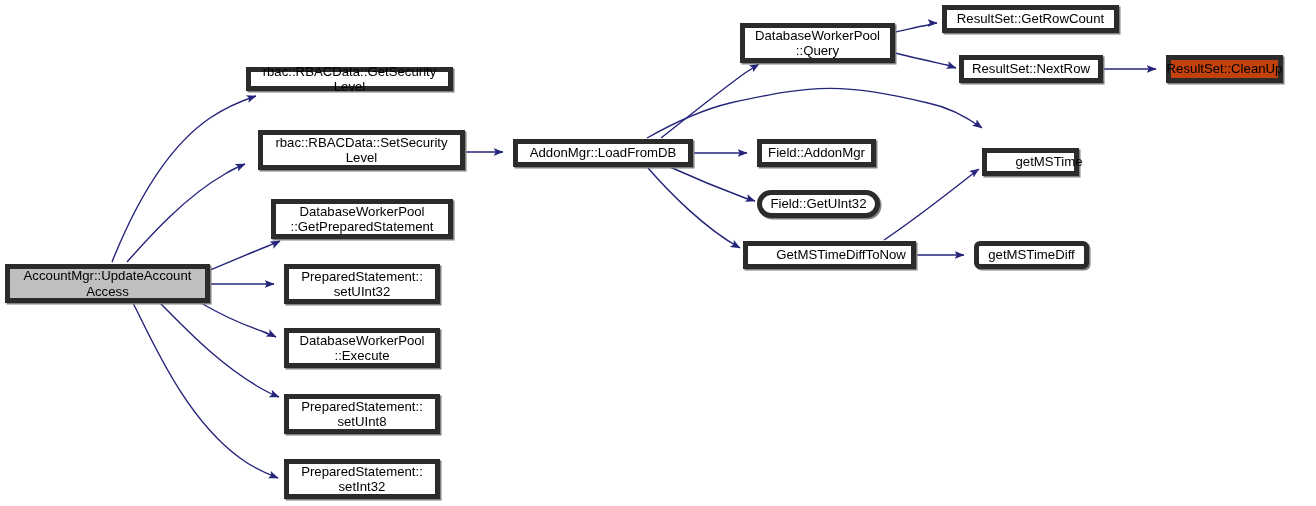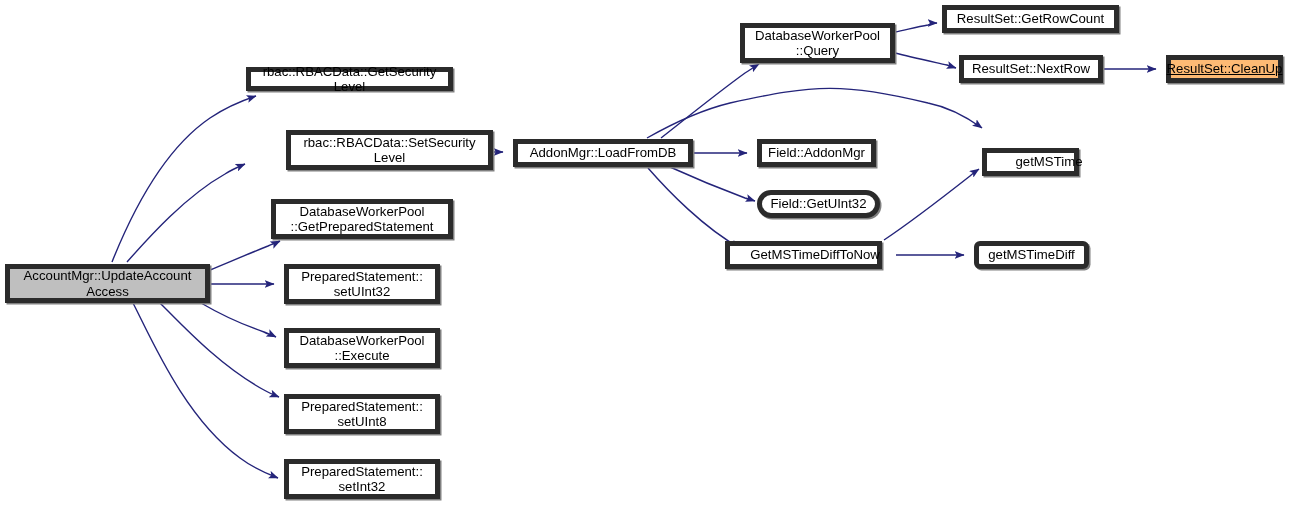--- a/index.html
+++ b/index.html
@@ -79,37 +79,37 @@
         <path d="M 884,240 C 908,224 942,198 970,176 973,173 976,171 979,169" fill="none" stroke="#24247a" stroke-width="1.4" marker-end="url(#arrowhead)"></path>
         <path d="M 896,255 L 964,255" fill="none" stroke="#24247a" stroke-width="1.4" marker-end="url(#arrowhead)"></path>
         <path d="M 1103,69 L 1156,69" fill="none" stroke="#24247a" stroke-width="1.4" marker-end="url(#arrowhead)"></path>
       </g>
   </svg>
   <div id="nodes-layer">
       <div class="gnode highlight" style="left: 5px; top: 264px; width: 205px; height: 39px; border-color: rgb(43, 43, 43); background: rgb(191, 191, 191);"><span class="lbl">AccountMgr::UpdateAccount
 Access</span></div>
       <div class="gnode" style="left: 246px; top: 67px; width: 207px; height: 24px; border-color: rgb(43, 43, 43); background: rgb(255, 255, 255);"><span class="lbl">rbac::RBACData::GetSecurity
 Level</span></div>
-      <div class="gnode" style="left: 258px; top: 130px; width: 207px; height: 40px; border-color: rgb(43, 43, 43); background: rgb(255, 255, 255); margin-left: 28px;"><span class="lbl">rbac::RBACData::SetSecurity
+      <div class="gnode" style="left: 258px; top: 130px; width: 207px; height: 40px; border-color: rgb(43, 43, 43); background: rgb(255, 255, 255);"><span class="lbl">rbac::RBACData::SetSecurity
 Level</span></div>
       <div class="gnode" style="left: 271px; top: 199px; width: 182px; height: 40px; border-color: rgb(43, 43, 43); background: rgb(255, 255, 255);"><span class="lbl">DatabaseWorkerPool
 ::GetPreparedStatement</span></div>
       <div class="gnode" style="left: 284px; top: 264px; width: 156px; height: 40px; border-color: rgb(43, 43, 43); background: rgb(255, 255, 255);"><span class="lbl">PreparedStatement::
 setUInt32</span></div>
       <div class="gnode" style="left: 284px; top: 328px; width: 156px; height: 40px; border-color: rgb(43, 43, 43); background: rgb(255, 255, 255);"><span class="lbl">DatabaseWorkerPool
 ::Execute</span></div>
       <div class="gnode" style="left: 284px; top: 394px; width: 156px; height: 40px; border-color: rgb(43, 43, 43); background: rgb(255, 255, 255);"><span class="lbl">PreparedStatement::
 setUInt8</span></div>
       <div class="gnode" style="left: 284px; top: 459px; width: 156px; height: 40px; border-color: rgb(43, 43, 43); background: rgb(255, 255, 255);"><span class="lbl">PreparedStatement::
 setInt32</span></div>
       <div class="gnode" style="left: 513px; top: 139px; width: 180px; height: 28px; border-color: rgb(43, 43, 43); background: rgb(255, 255, 255);"><span class="lbl">AddonMgr::LoadFromDB</span></div>
       <div class="gnode" style="left: 740px; top: 23px; width: 155px; height: 40px; border-color: rgb(43, 43, 43); background: rgb(255, 255, 255);"><span class="lbl">DatabaseWorkerPool
 ::Query</span></div>
       <div class="gnode" style="left: 757px; top: 139px; width: 119px; height: 28px; border-color: rgb(43, 43, 43); background: rgb(255, 255, 255);"><span class="lbl">Field::AddonMgr</span></div>
       <div class="gnode" style="left: 757px; top: 190px; width: 123px; height: 28px; border-color: rgb(43, 43, 43); background: rgb(255, 255, 255); border-radius: 14px;"><span class="lbl">Field::GetUInt32</span></div>
-      <div class="gnode" style="left: 725px; top: 241px; width: 157px; height: 28px; border-color: rgb(43, 43, 43); background: rgb(255, 255, 255); padding-left: 26px;"><span class="lbl">GetMSTimeDiffToNow</span></div>
+      <div class="gnode" style="left: 743px; top: 241px; width: 173px; height: 28px; border-color: rgb(43, 43, 43); background: rgb(255, 255, 255); padding-left: 26px;"><span class="lbl">GetMSTimeDiffToNow</span></div>
       <div class="gnode" style="left: 942px; top: 5px; width: 177px; height: 28px; border-color: rgb(43, 43, 43); background: rgb(255, 255, 255);"><span class="lbl">ResultSet::GetRowCount</span></div>
       <div class="gnode" style="left: 959px; top: 55px; width: 144px; height: 28px; border-color: rgb(43, 43, 43); background: rgb(255, 255, 255);"><span class="lbl">ResultSet::NextRow</span></div>
       <div class="gnode" style="left: 982px; top: 148px; width: 97px; height: 28px; border-color: rgb(43, 43, 43); background: rgb(255, 255, 255); padding-left: 40px;"><span class="lbl">getMSTime</span></div>
       <div class="gnode" style="left: 974px; top: 241px; width: 115px; height: 28px; border-color: rgb(43, 43, 43); background: rgb(255, 255, 255); border-radius: 6px;"><span class="lbl">getMSTimeDiff</span></div>
-      <div class="gnode" style="left: 1166px; top: 55px; width: 117px; height: 28px; border-color: rgb(43, 43, 43); background: #fdba74; text-decoration: underline;"><span class="lbl">ResultSet::CleanUp</span></div>
+      <div class="gnode" style="left: 1166px; top: 55px; width: 117px; height: 28px; border-color: rgb(43, 43, 43); background: #c2410c;"><span class="lbl">ResultSet::CleanUp</span></div>
     </div>
 </div>
 
 </body></html>

